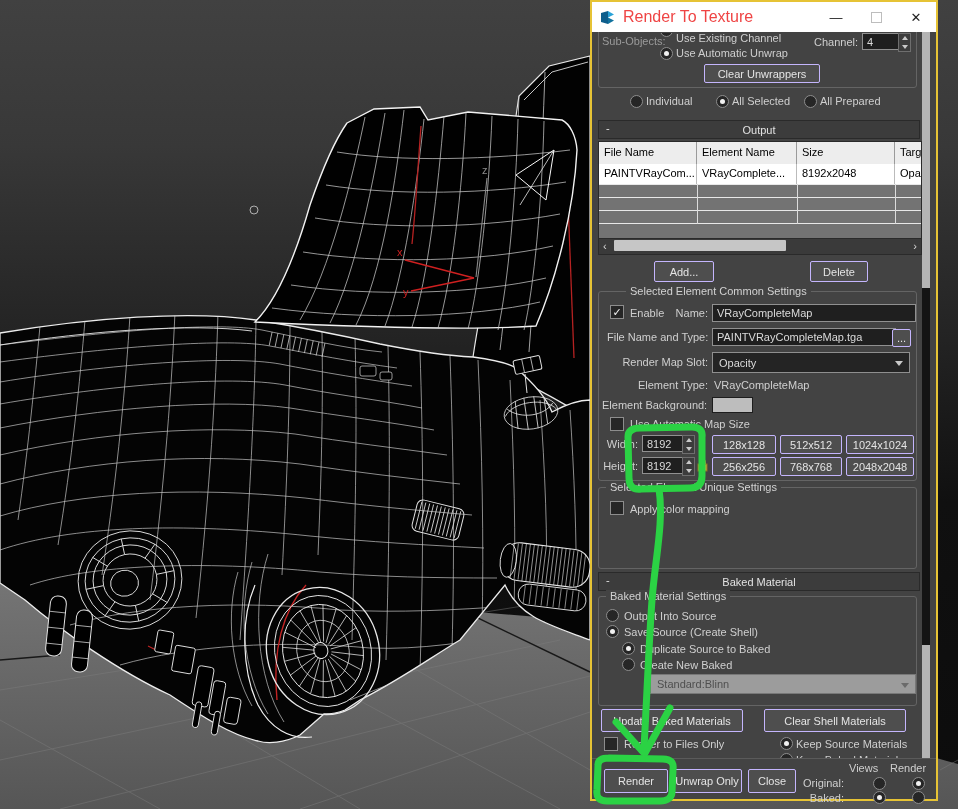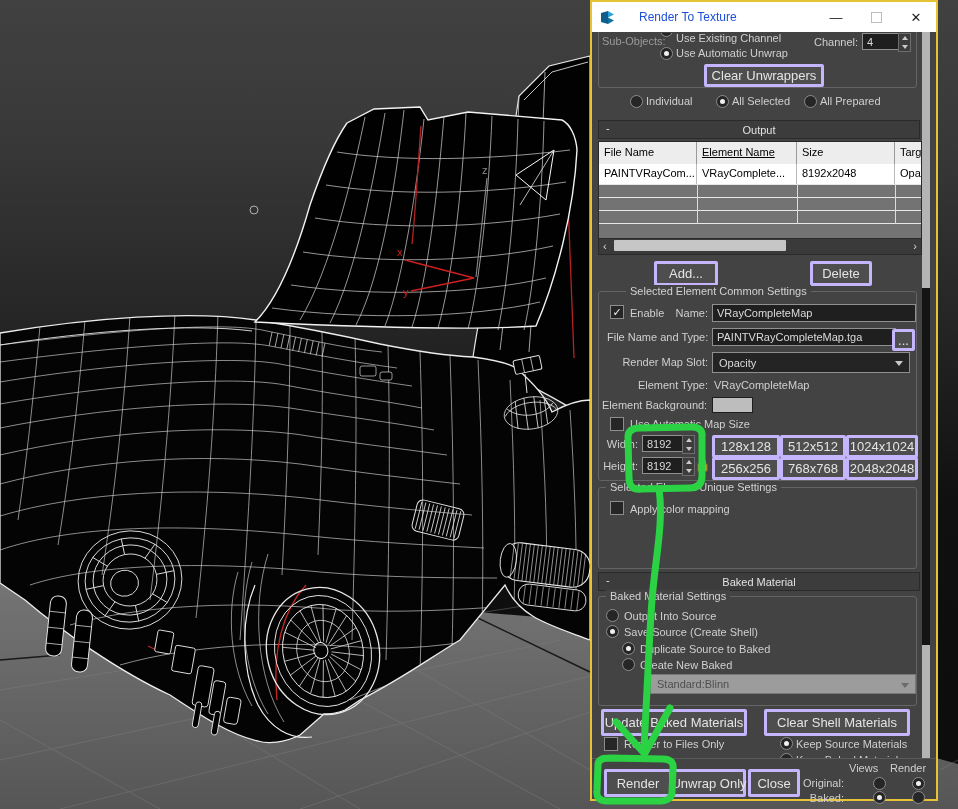--- a/index.html
+++ b/index.html
@@ -4,30 +4,30 @@
 <style>
   html,body{margin:0;padding:0;background:#111;}
   #stage{position:relative;width:958px;height:809px;overflow:hidden;
          font-family:"Liberation Sans",sans-serif;background:linear-gradient(180deg,#414141 0%,#383838 18%,#232323 42%,#101010 62%,#0c0c0c 100%);}
   svg{display:block}
   
   #rtt-dialog{position:absolute;left:590px;top:0;width:344px;height:797px;
               border:2px solid #e6c335;background:#434343;z-index:10;}
   #titlebar{position:absolute;left:0;top:0;width:100%;height:30px;background:#ffffff;
             display:flex;align-items:center;}
-  #titlebar .title{font-size:12px;color:#1d4ed8;margin-left:24px;}
+  #titlebar .title{font-size:16px;color:#ef4444;margin-left:8px;}
   .winbtn{width:40px;height:30px;display:flex;align-items:center;justify-content:center;font-size:13px;color:#222;}
   #win-icon{margin-left:8px;}
   #content{position:absolute;left:0;top:30px;width:344px;height:726px;overflow:hidden;font-size:11px;color:#cfcfcf;}
   #footer{position:absolute;left:0;top:756px;width:344px;height:41px;border-top:1px solid #5a5a5a;font-size:11px;color:#cfcfcf;}
   .lbl{position:absolute;white-space:nowrap;font-size:11px;color:#cfcfcf;}
   .lbl.dim{color:#9a9a9a;}
   .lbl.right{text-align:right;}
-  .btn{position:absolute;background:#4e4e4e;border:3px solid #c4b5fd;border-radius:2px;color:#e4e4e4;
-       font-size:13px;display:flex;align-items:center;justify-content:center;white-space:nowrap;}
+  .btn{position:absolute;background:#4e4e4e;border:1px solid #c4b5fd;border-radius:2px;color:#e4e4e4;
+       font-size:11px;display:flex;align-items:center;justify-content:center;white-space:nowrap;}
   .field{position:absolute;background:#1f1f1f;border:1px solid #909090;color:#dadada;
          font-size:11px;display:flex;align-items:center;padding:0 4px;white-space:nowrap;overflow:hidden;}
   .groupbox{position:absolute;border:1px solid #646464;border-radius:3px;}
   .grouplabel{position:absolute;background:#434343;padding:0 4px;white-space:nowrap;color:#d2d2d2;}
   .rollout{position:absolute;background:#3c3c3c;border:1px solid #2a2a2a;color:#e2e2e2;
            display:flex;align-items:center;justify-content:center;}
   .rollout .minus{position:absolute;left:7px;top:1px;}
   .radio{position:absolute;width:11px;height:11px;border-radius:50%;background:#262626;border:1px solid #8d8d8d;}
   .radio::after{content:"";position:absolute;left:3px;top:3px;width:5px;height:5px;border-radius:50%;background:#f0f0f0;display:none;}
   .radio.on::after{display:block;}
@@ -398,21 +398,21 @@
       <span class="lbl" style="left:228px;top:63px;">All Prepared</span>
 
       <div class="rollout" style="left:6px;top:88px;width:320px;height:17px;">
         <span class="minus">-</span>
         <span>Output</span>
       </div>
 
       <div id="out-table">
         <div class="t-head">
           <div style="width:98px;">File Name</div>
-          <div style="width:100px;text-decoration:underline;">Element Name</div>
+          <div style="width:100px;">Element Name</div>
           <div style="width:98px;">Size</div>
           <div style="flex:1;border-right:none;">Targ</div>
         </div>
         <div class="t-row1">
           <div style="width:98px;">PAINTVRayCom...</div>
           <div style="width:100px;">VRayComplete...</div>
           <div style="width:98px;">8192x2048</div>
           <div style="flex:1;border-right:none;">Opa</div>
         </div>
         <div class="t-empty" style="top:42px;"></div>

